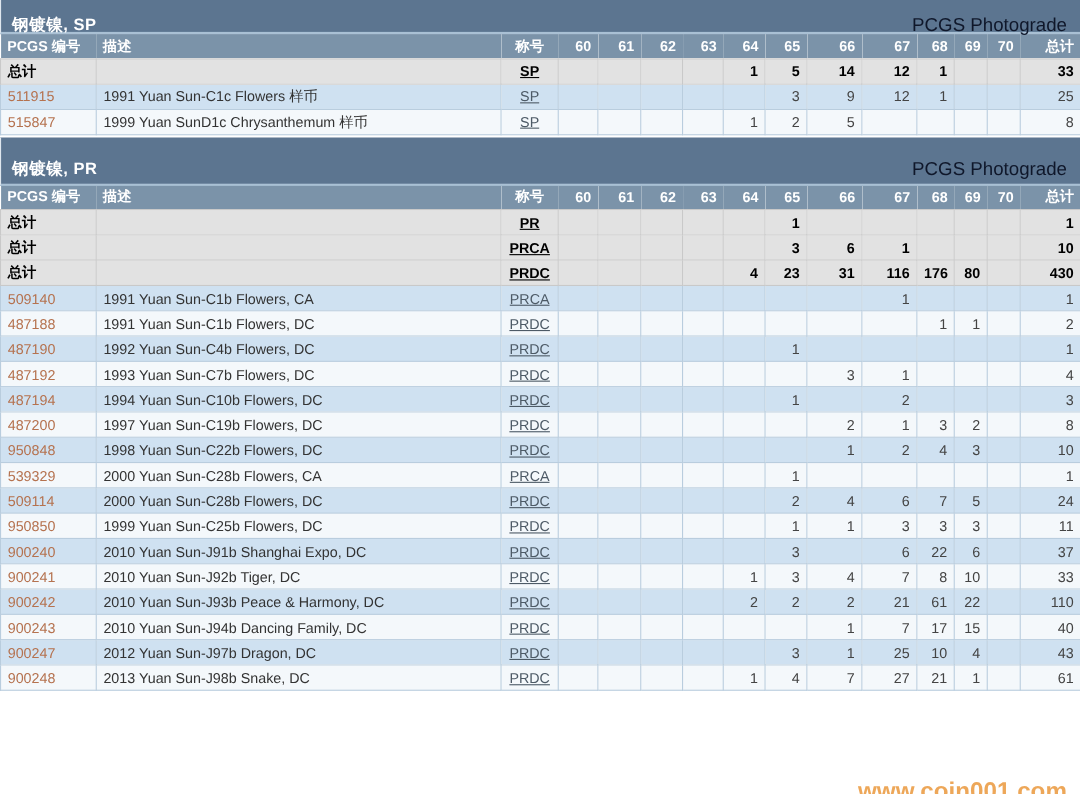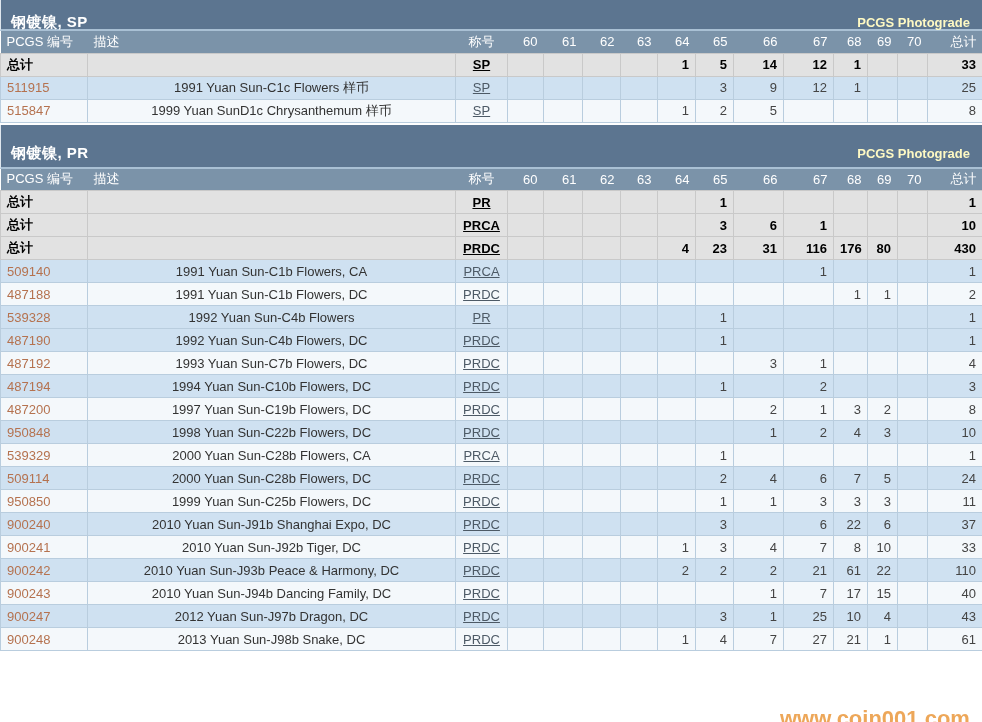--- a/index.html
+++ b/index.html
@@ -13,43 +13,43 @@
     background:#5c7590; color:#ffffff;
     display:flex; justify-content:space-between; align-items:center;
     padding:16px 12px 0 10px;
     border-bottom:2px solid #a9c0d4;
     border-left:1px solid #dfe7ee;
   }
   .section-sp .section-bar { height:31px; }
   .section-pr { margin-top:2px; }
   .section-pr .section-bar { height:44px; }
   .section-title { font-size:15px; font-weight:bold; letter-spacing:0.5px; }
-  .brand { font-size:13px; color:#fef9c3; font-weight:bold; }
+  .brand { font-size:17px; color:#0f172a; font-weight:normal; }
   table { border-collapse:collapse; table-layout:fixed; width:982px; }
   thead th {
-    background:#7b93a9; color:#ffffff; font-size:13px; font-weight:normal;
+    background:#7b93a9; color:#ffffff; font-size:13px; font-weight:bold;
     height:22px; padding:0 6px; border:none; overflow:hidden; white-space:nowrap;
   }
   th.al { text-align:left; }
   th.ac { text-align:center; }
   th.ar { text-align:right; }
   tbody td {
     height:23px; font-size:13px; padding:0 6px;
     border:1px solid #b9cdde; color:#444444;
     overflow:hidden; white-space:nowrap;
   }
   tr.row-blue td  { background:#cfe1f1; }
   tr.row-white td { background:#f4f8fb; }
   tr.total-row td {
     background:#e2e2e2; border-color:#c9c9c9;
     font-weight:bold; color:#000000;
   }
   td.pcgs { text-align:left; }
   td.pcgs .lnk { color:#b5724f; cursor:pointer; }
-  td.desc { text-align:center; color:#333333; }
+  td.desc { text-align:left; color:#333333; }
   td.desig { text-align:center; color:#4d5a66;text-decoration:underline; }
   tr.total-row td.desig { color:#000000; }
   td.num { text-align:right; }
   .watermark {
     position:absolute; left:780px; top:682px; z-index:5;
     font-size:22px; font-weight:bold; color:rgba(234,152,60,0.85);
     pointer-events:none; white-space:nowrap;margin-top:24px;
   }
 </style>
 </head>
@@ -275,37 +275,20 @@
             <td class="num"></td>
             <td class="num"></td>
             <td class="num"></td>
             <td class="num"></td>
             <td class="num">1</td>
             <td class="num">1</td>
             <td class="num"></td>
             <td class="num">2</td>
           </tr>
           <tr class="row-blue">
-            <td class="pcgs"><span class="lnk">539328</span></td>
-            <td class="desc">1992 Yuan Sun-C4b Flowers</td>
-            <td class="desig">PR</td>
-            <td class="num"></td>
-            <td class="num"></td>
-            <td class="num"></td>
-            <td class="num"></td>
-            <td class="num"></td>
-            <td class="num">1</td>
-            <td class="num"></td>
-            <td class="num"></td>
-            <td class="num"></td>
-            <td class="num"></td>
-            <td class="num"></td>
-            <td class="num">1</td>
-          </tr>
-          <tr class="row-blue">
             <td class="pcgs"><span class="lnk">487190</span></td>
             <td class="desc">1992 Yuan Sun-C4b Flowers, DC</td>
             <td class="desig">PRDC</td>
             <td class="num"></td>
             <td class="num"></td>
             <td class="num"></td>
             <td class="num"></td>
             <td class="num"></td>
             <td class="num">1</td>
             <td class="num"></td>

